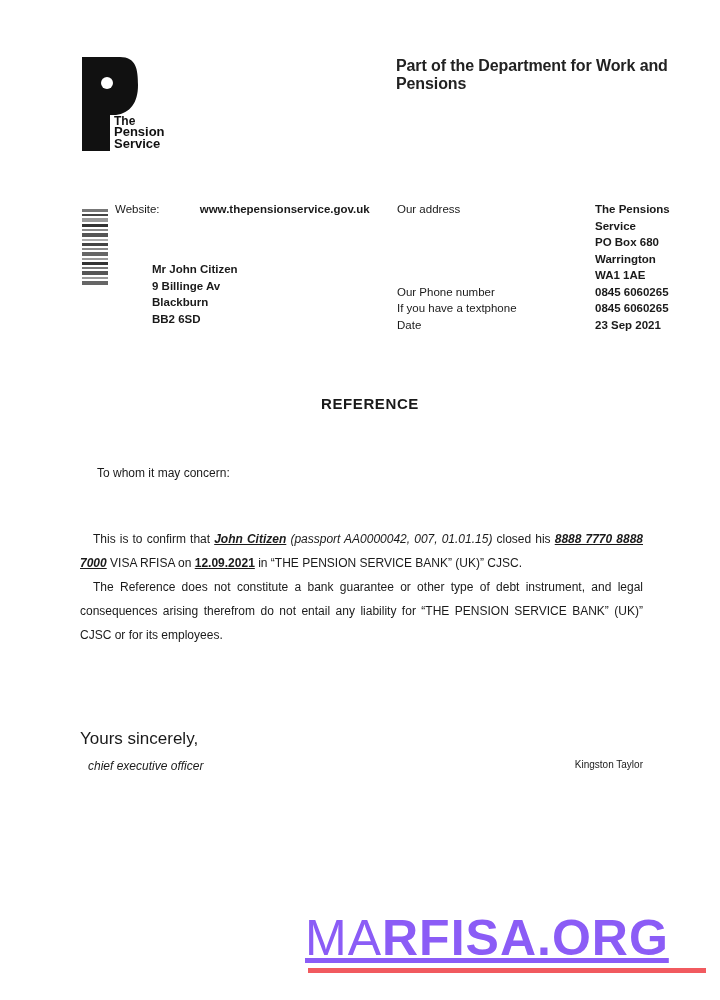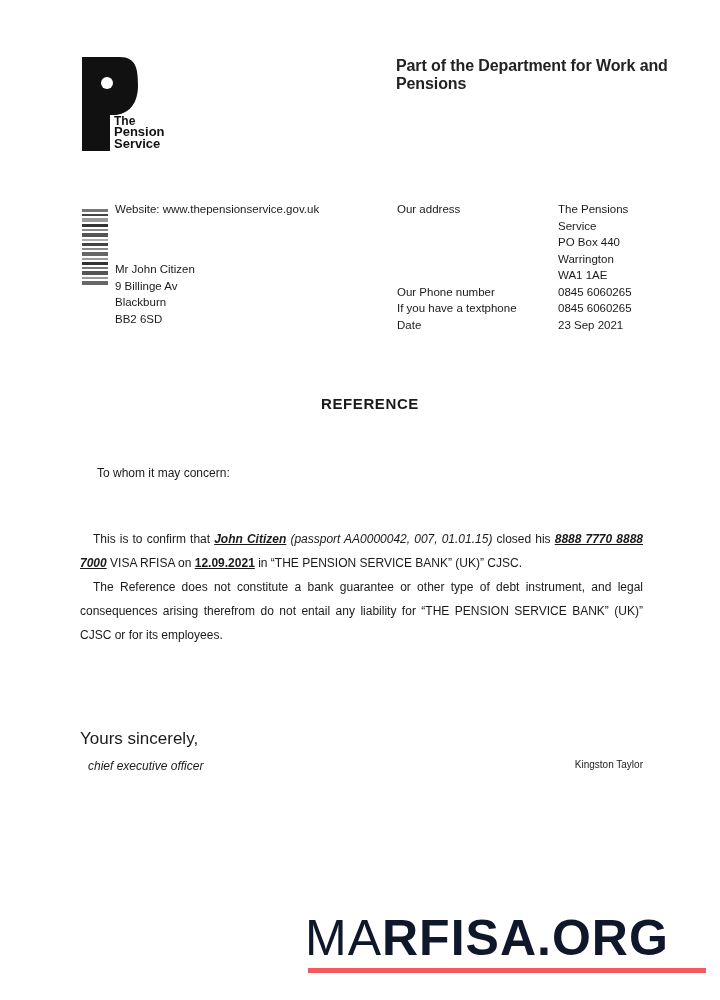--- a/index.html
+++ b/index.html
@@ -6,37 +6,37 @@
   body { width: 720px; height: 1000px; position: relative; overflow: hidden;
          font-family: "Liberation Sans", "DejaVu Sans", sans-serif; color: #1a1a1a; }
   .abs { position: absolute; }
   .logo { left: 80px; top: 55px; width: 90px; height: 100px; }
   .logo-p { position: absolute; left: 0; top: 0; width: 58px; height: 96px; }
   .logo-text { position: absolute; left: 34px; top: 62px; font-size: 13px; line-height: 12px; font-weight: bold; color: #111; }
   .logo-text .the { font-size: 12px; line-height: 9px; }
   .dept { left: 396px; top: 57px; font-size: 16px; font-weight: bold; color: #222; letter-spacing: -0.1px; }
   .barcode { left: 82px; top: 209px; width: 26px; height: 76px; }
   .small { font-size: 11.5px; line-height: 16.5px; }
-  .bold { font-weight: normal; }
+  .bold { font-weight: bold; margin-left: 37px; }
   .website { left: 115px; top: 201px; }
   .recipient { left: 115px; top: 261px; }
   .labels { left: 397px; top: 201px; }
   .values { left: 558px; top: 201px; }
   .title { left: 0; width: 740px; top: 395px; text-align: center; font-size: 15px; font-weight: bold; letter-spacing: 0.6px; }
   .greeting { left: 97px; top: 466px; font-size: 12px; }
   .body { left: 80px; width: 563px; font-size: 12px; line-height: 24px; text-align: justify; }
   .p1 { top: 527px; }
   .p2 { top: 575px; }
   .indent { display: inline-block; width: 13px; }
   .u { text-decoration: underline; font-weight: bold; font-style: italic; }
   .i { font-style: italic; }
   .closing { left: 80px; top: 729px; font-size: 17px; }
   .role { left: 88px; top: 759px; font-size: 12px; font-style: italic; }
   .signer { right: 77px; top: 759px; font-size: 10px; }
-  .watermark { left: 305px; top: 910px; font-size: 50px; font-weight: bold; letter-spacing: 1px; color: #0f172a; line-height: 56px; }
+  .watermark { left: 305px; top: 910px; font-size: 50px; font-weight: bold; letter-spacing: 1px; color: #8b5cf6; line-height: 56px; text-decoration: underline; }
   .watermark .light { font-weight: normal; }
   .wm-line { left: 308px; top: 968px; width: 398px; height: 5px; background: #f15a5f; }
 </style>
 </head>
 <body>
 
 <div class="abs logo">
   <svg class="logo-p" viewBox="0 0 58 96">
     <path d="M2 2 L40 2 C56 2 58 14 58 30 C58 48 50 58 36 60 L30 60 L30 96 L2 96 Z" fill="#111"></path>
     <circle cx="27" cy="28" r="6" fill="#fff"></circle>
@@ -85,21 +85,21 @@
   <div>Our address</div>
   <div style="height:66px"></div>
   <div>Our Phone number</div>
   <div>If you have a textphone</div>
   <div>Date</div>
 </div>
 
 <div class="abs small bold values">
   <div>The Pensions</div>
   <div>Service</div>
-  <div>PO Box 440</div>
+  <div>PO Box 680</div>
   <div>Warrington</div>
   <div>WA1 1AE</div>
   <div>0845 6060265</div>
   <div>0845 6060265</div>
   <div>23 Sep 2021</div>
 </div>
 
 <div class="abs title">REFERENCE</div>
 
 <div class="abs greeting">To whom it may concern:</div>

